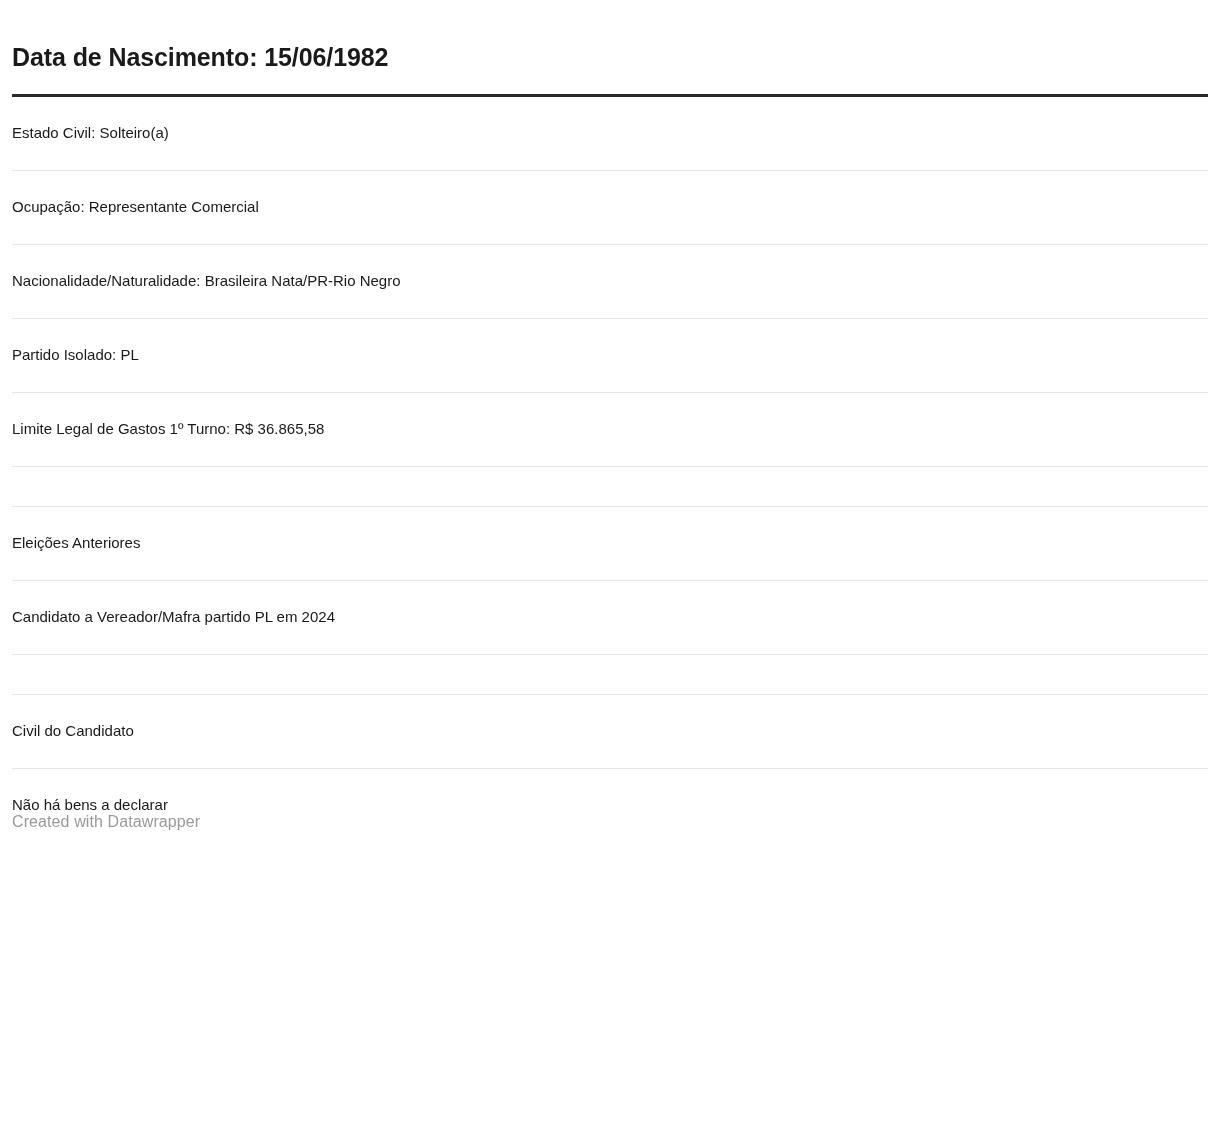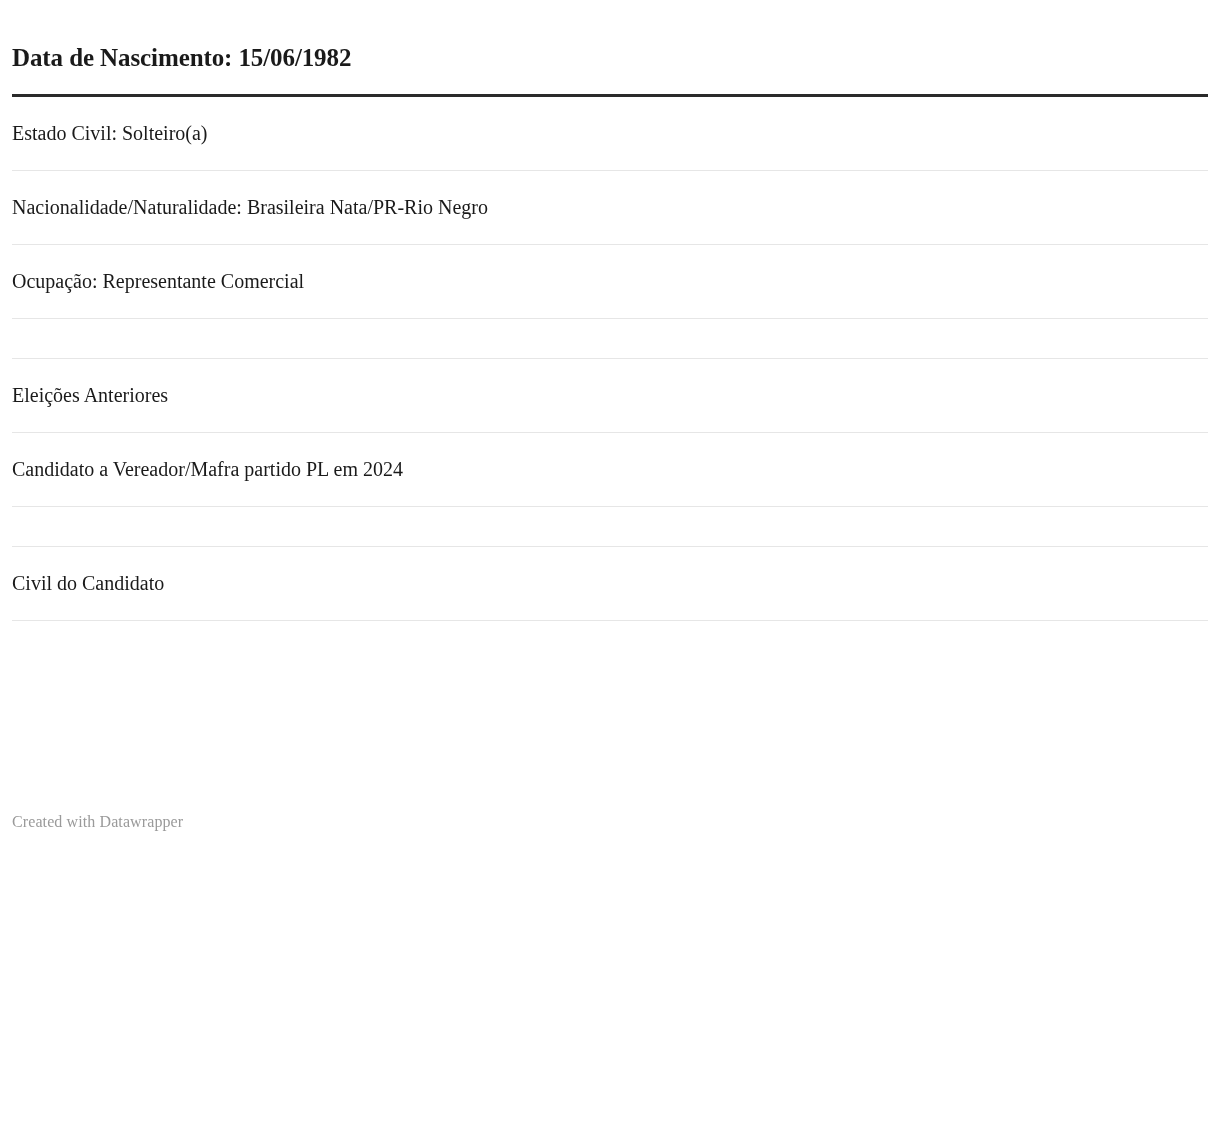--- a/index.html
+++ b/index.html
@@ -13,21 +13,20 @@
     font-family: "Liberation Sans", sans-serif;
     color: #1a1a1a;
     -webkit-font-smoothing: antialiased;
   }
   .sheet {
     width: 1220px;
     height: 845px;
     box-sizing: border-box;
     padding: 0 12px;
     position: relative;
-    font-family: Liberation Serif, serif;
   }
   .table-title {
     font-size: 25px;
     font-weight: bold;
     color: #1a1a1a;
     letter-spacing: -0.1px;
     padding-top: 44px;
     padding-bottom: 22px;
     line-height: 1.1;
   }
@@ -37,21 +36,21 @@
   }
   .rows {
     display: block;
   }
   .row {
     box-sizing: border-box;
     height: 74px;
     display: flex;
     align-items: center;
     border-bottom: 1px solid #e6e6e6;
-    font-size: 20px;
+    font-size: 15px;
     color: #1a1a1a;
     line-height: 1.25;
   }
   .row.spacer {
     height: 40px;
     border-bottom: 1px solid #e6e6e6;
   }
   .row.last {
     border-bottom: none;
   }
@@ -78,37 +77,46 @@
 
   <div class="table-title">Data de Nascimento: 15/06/1982</div>
 
   <div class="head-rule"></div>
 
   <div class="rows">
       <div class="row">
         <span class="cell">Estado Civil: Solteiro(a)</span>
       </div>
       <div class="row">
+        <span class="cell">Ocupação: Representante Comercial</span>
+      </div>
+      <div class="row">
         <span class="cell">Nacionalidade/Naturalidade: Brasileira Nata/PR-Rio Negro</span>
       </div>
       <div class="row">
-        <span class="cell">Ocupação: Representante Comercial</span>
+        <span class="cell">Partido Isolado: PL</span>
+      </div>
+      <div class="row">
+        <span class="cell">Limite Legal de Gastos 1º Turno: R$ 36.865,58</span>
       </div>
       <div class="row spacer">
         <span class="cell"></span>
       </div>
       <div class="row">
         <span class="cell">Eleições Anteriores</span>
       </div>
       <div class="row">
         <span class="cell">Candidato a Vereador/Mafra partido PL em 2024</span>
       </div>
       <div class="row spacer">
         <span class="cell"></span>
       </div>
       <div class="row">
         <span class="cell">Civil do Candidato</span>
       </div>
+      <div class="row last">
+        <span class="cell">Não há bens a declarar</span>
+      </div>
     </div>
 
   <div class="footer">Created with Datawrapper</div>
 
 </div>
 
 </body></html>

